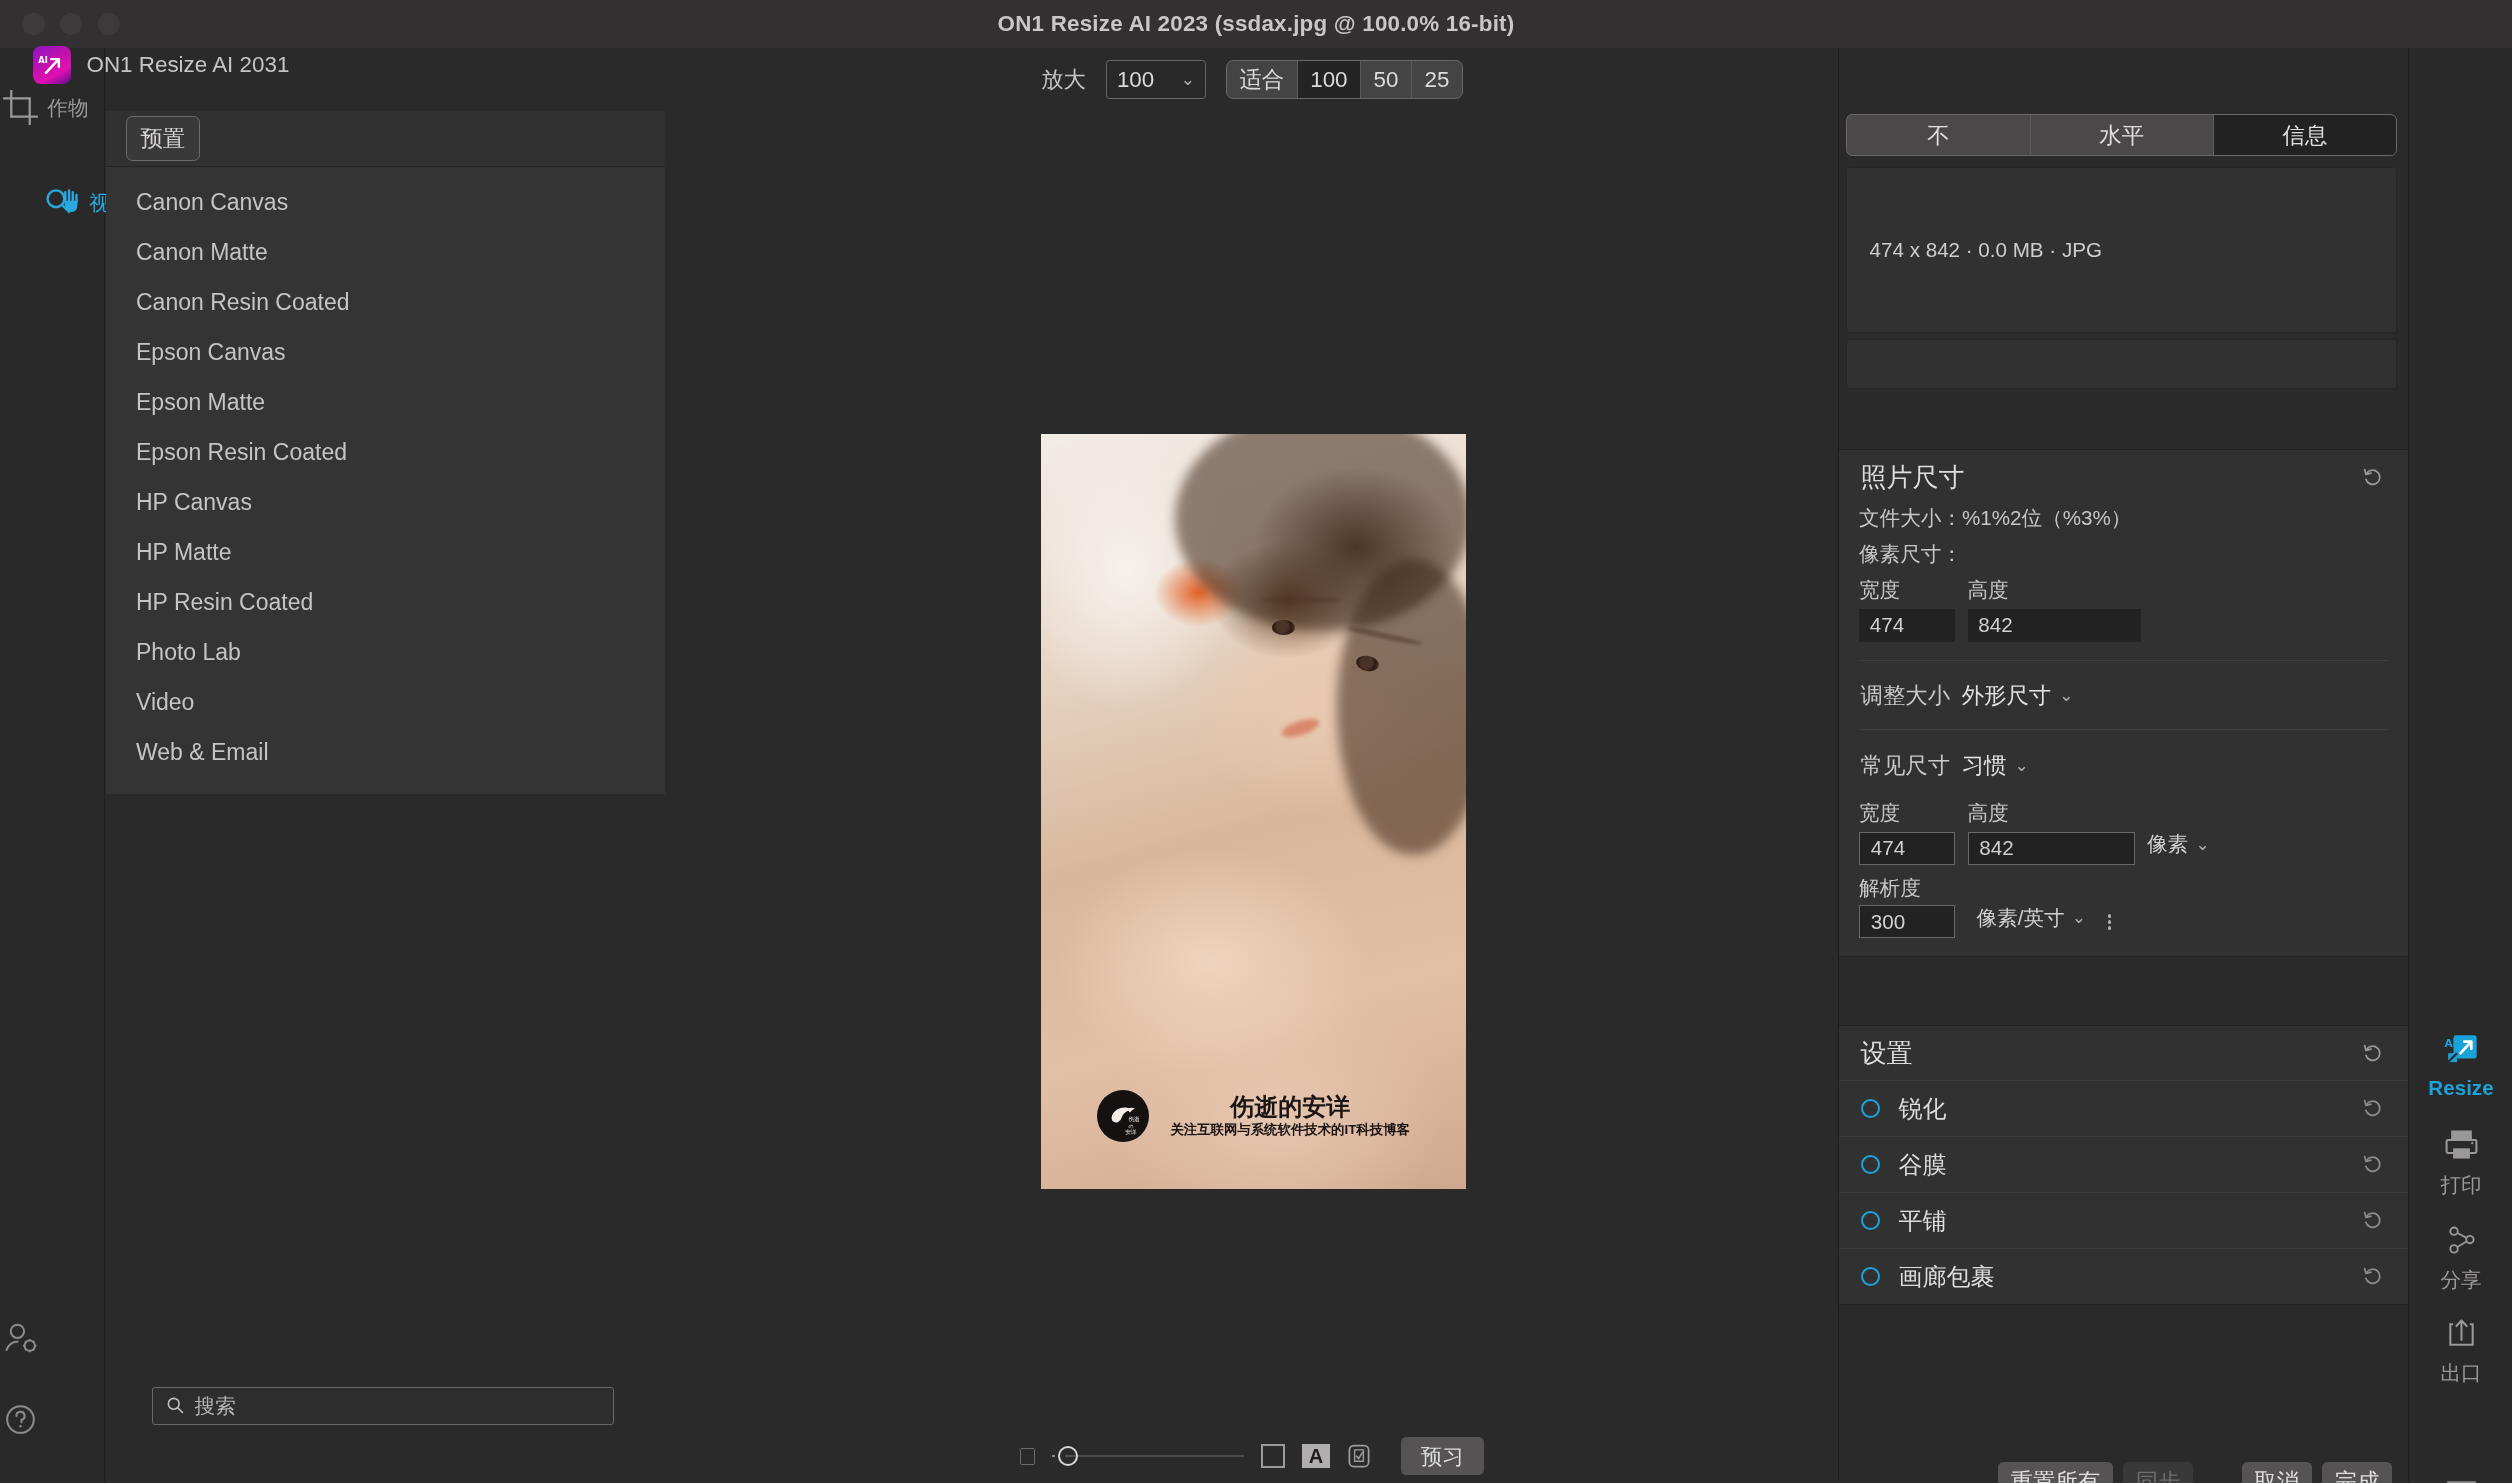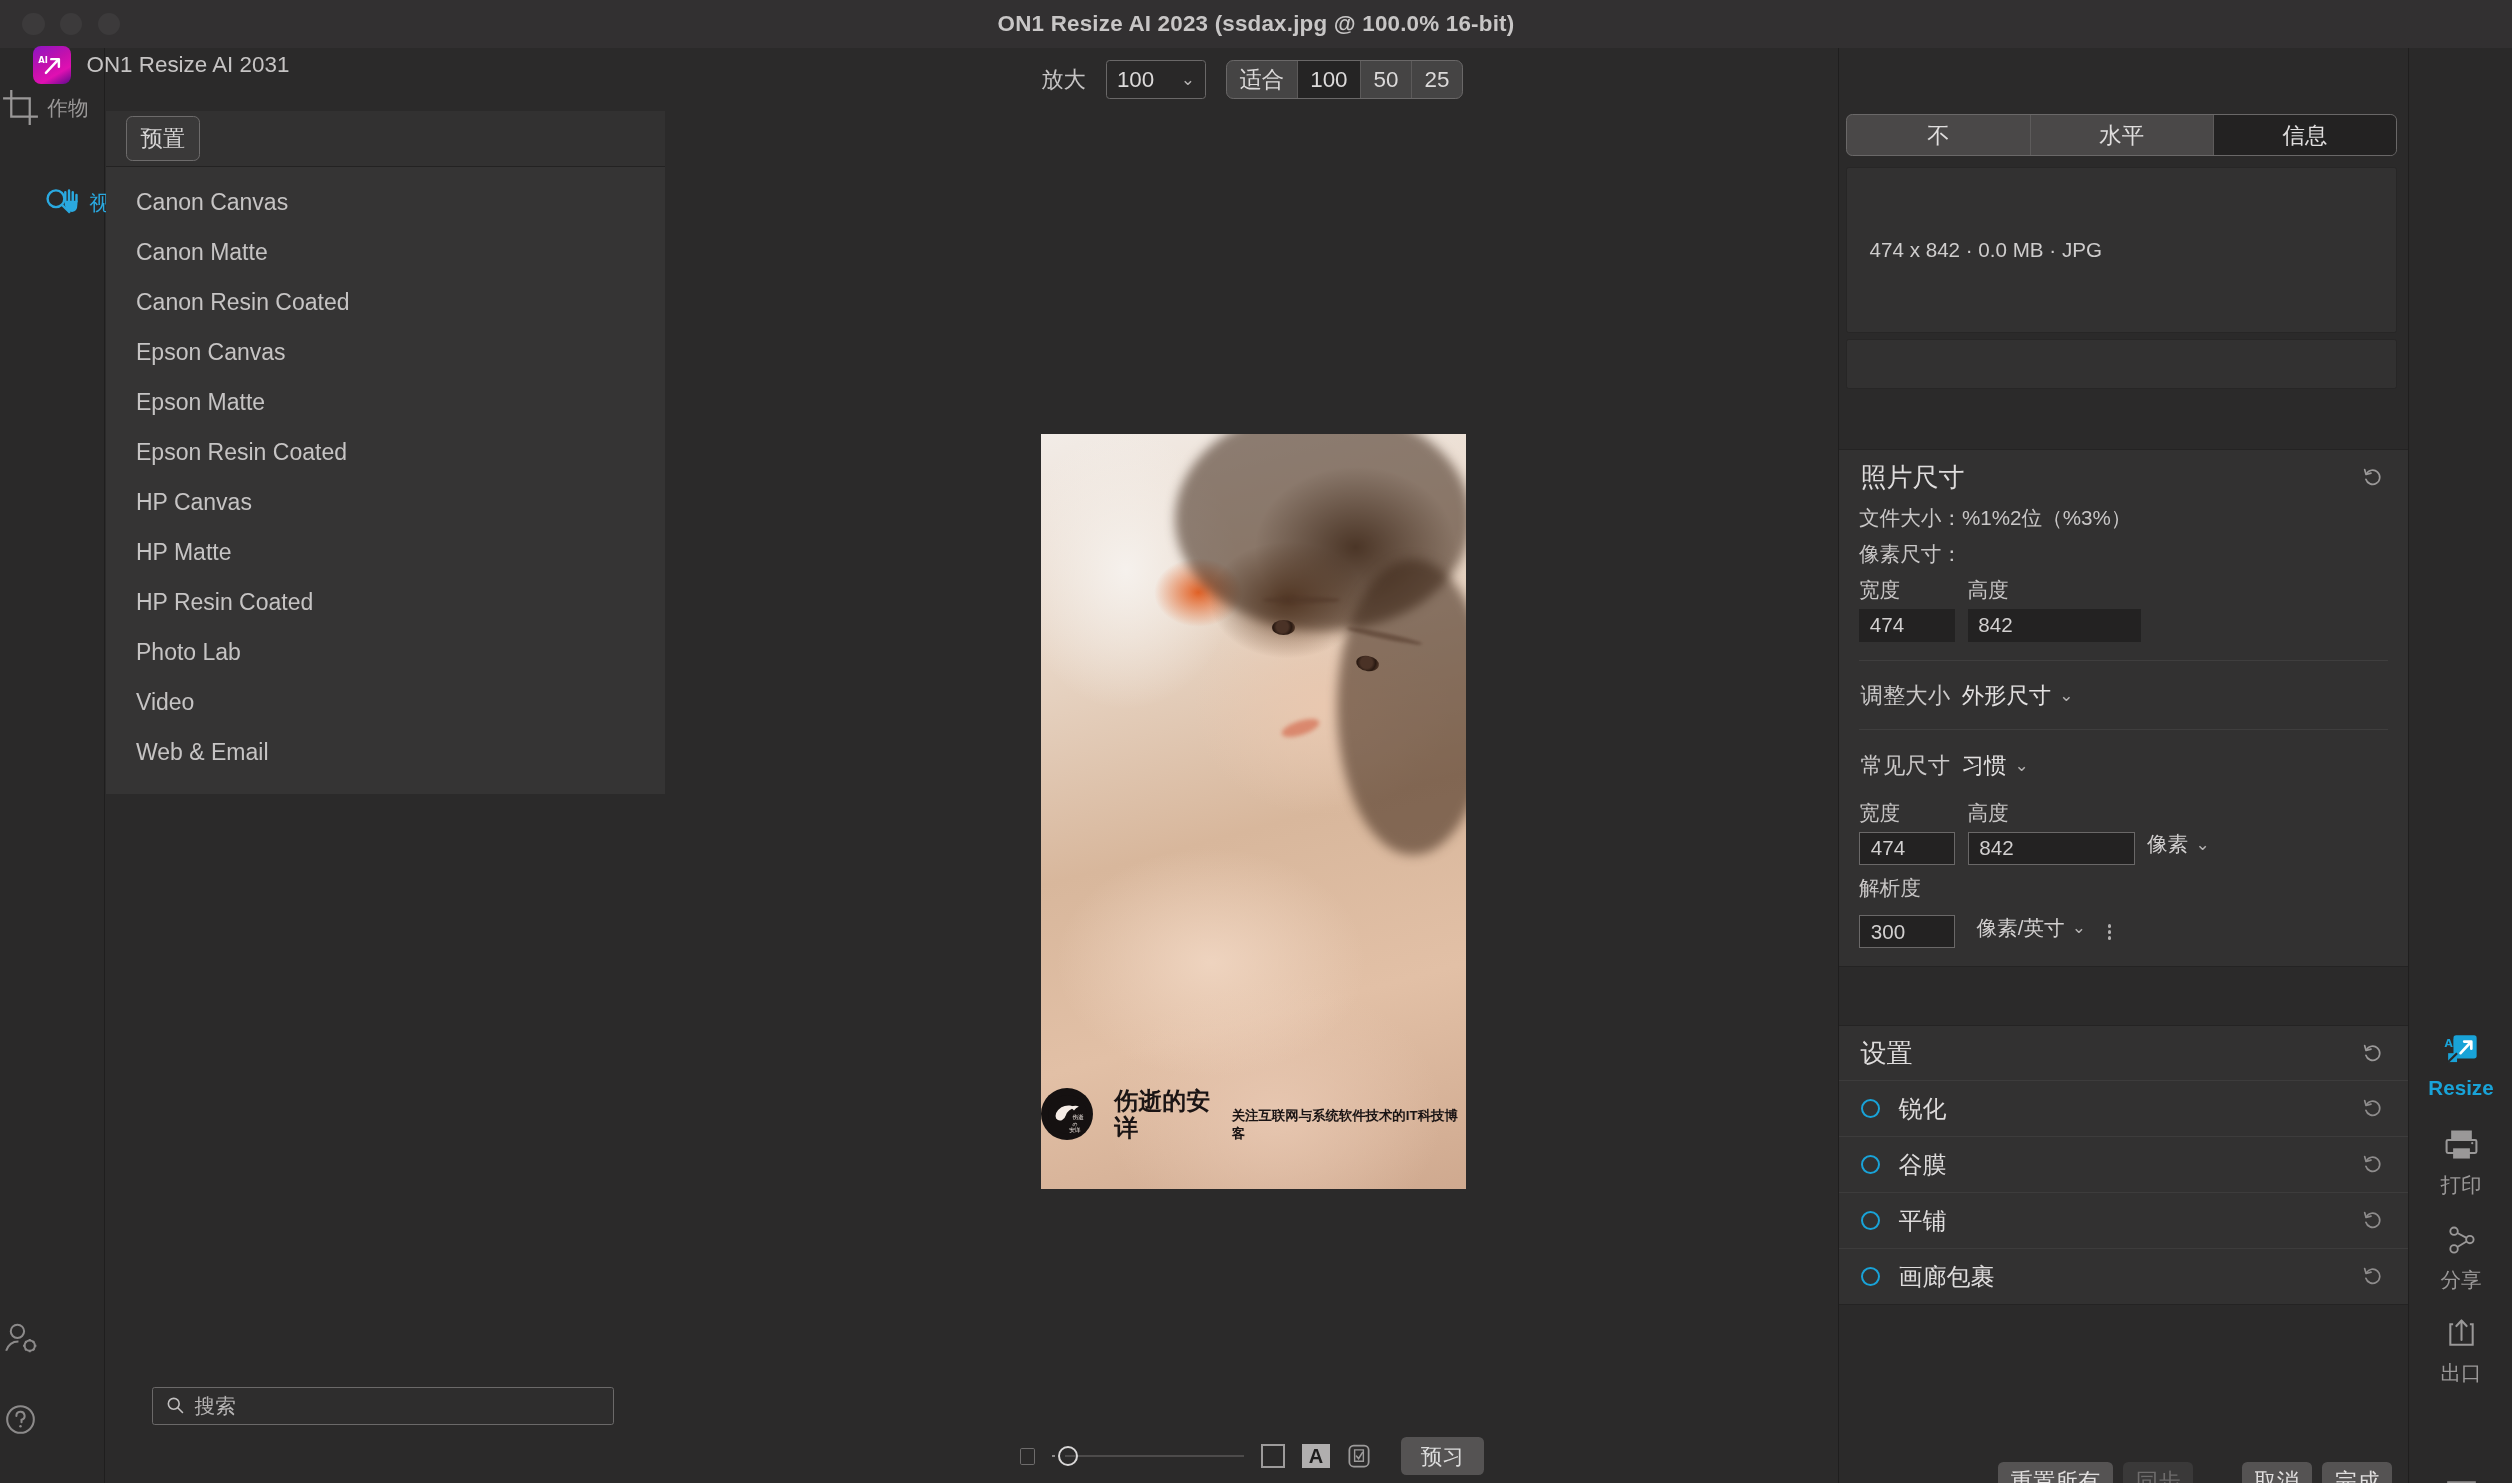--- a/index.html
+++ b/index.html
@@ -129,21 +129,21 @@
   .watermark {
     position: absolute; left: 0; right: 0; bottom: 47px;
     display: flex; align-items: center; justify-content: center; gap: 14.3px;
   }
   .wm-logo {
     width: 52px; height: 52px; border-radius: 50%; background: #151111;
     display: flex; align-items: center; justify-content: center; flex: none;
     position: relative;
   }
   .wm-logo svg { width: 39px; height: 39px; }
-  .wm-txt { display: flex; align-items: flex-end; margin-left: 7px; }
+  .wm-txt { display: flex; flex-direction: column; align-items: center; margin-left: 7px; }
   .wm-title { font-size: 24px; font-weight: bold; color: #1a1414; line-height: 1.15; }
   .wm-sub { font-size: 13.4px; font-weight: bold; color: #1a1414; line-height: 1.3; }
 
   
   .search-wrap { position: absolute; left: 152px; top: 1339px; width: 462px; }
   .search-box {
     height: 38px; border: 0.9px solid #6b6969; border-radius: 2.7px;
     background: #2e2d2d; display: flex; align-items: center; gap: 10px;
     padding: 0 11.6px;
   }
@@ -512,21 +512,21 @@
             <span class="field-label">高度</span>
             <span class="inp bordered" style="width:167px">842</span>
           </div>
           <span class="unit" style="padding-bottom:6.3px">
             <span>像素</span>
             <span class="chev">⌄</span>
           </span>
         </div>
         <div style="margin-top:9px">
           <div class="field-label">解析度</div>
-          <div class="field-row" style="margin-top:12px">
+          <div class="field-row" style="margin-top:2px">
             <span class="inp bordered" style="width:96px">300</span>
             <span class="unit" style="padding-bottom:6.3px;margin-left:9px">
               <span>像素/英寸</span>
               <span class="chev">⌄</span>
             </span>
             <span class="kebab" style="margin-bottom:8px">
                 <i></i>
                 <i></i>
                 <i></i>
               </span>

